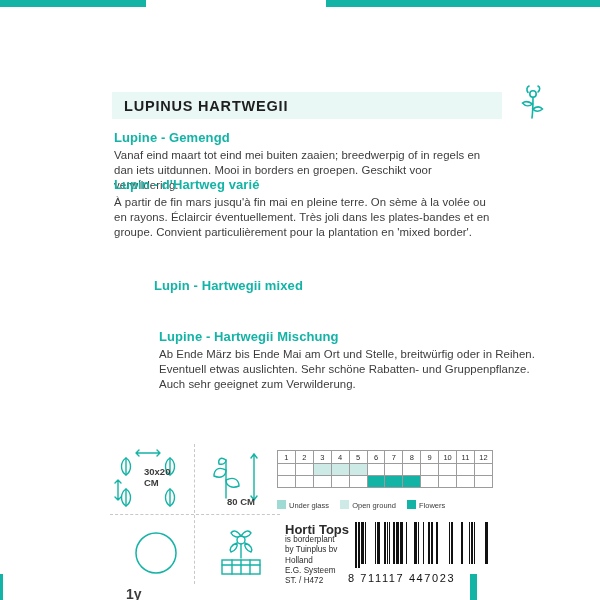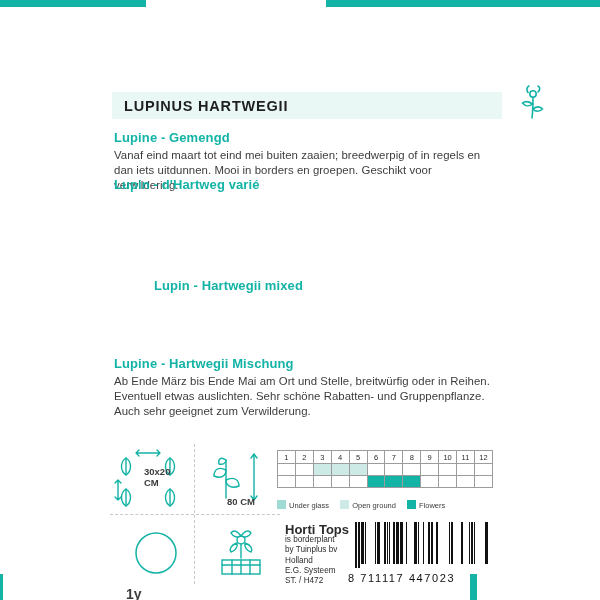--- a/index.html
+++ b/index.html
@@ -98,21 +98,21 @@
     color: #3c3c3c;
     font-size: 11.4px;
     line-height: 15.2px;
     margin: 0;
     letter-spacing: 0.05px;
   }
 
   #block-nl { top: 130px; }
   #block-fr { top: 177px; }
   #block-en { top: 278px; margin-left: 40px; }
-  #block-de { top: 356px; }
+  #block-de { top: 329px; margin-left: 45px; }
 
   
   .icon-panel {
     position: absolute;
     left: 108px;
     top: 440px;
     width: 172px;
     height: 148px;
   }
   .panel-divider-v {
@@ -265,20 +265,21 @@
   </svg>
 </div>
 
 <div class="lang-block" id="block-nl">
   <p class="lang-heading">Lupine - Gemengd</p>
   <p class="lang-body">Vanaf eind maart tot eind mei buiten zaaien; breedwerpig of in regels en dan iets uitdunnen. Mooi in borders en groepen. Geschikt voor verwildering.</p>
 </div>
 
 <div class="lang-block" id="block-fr">
   <p class="lang-heading">Lupin - d'Hartweg varié</p>
+  <p class="lang-body">À partir de fin mars jusqu'à fin mai en pleine terre. On sème à la volée ou en rayons. Éclaircir éventuellement. Très joli dans les plates-bandes et en groupe. Convient particulièrement pour la plantation en 'mixed border'.</p>
 </div>
 
 <div class="lang-block" id="block-en">
   <p class="lang-heading">Lupin - Hartwegii mixed</p>
 </div>
 
 <div class="lang-block" id="block-de">
   <p class="lang-heading">Lupine - Hartwegii Mischung</p>
   <p class="lang-body">Ab Ende März bis Ende Mai am Ort und Stelle, breitwürfig oder in Reihen. Eventuell etwas auslichten. Sehr schöne Rabatten- und Gruppenpflanze. Auch sehr geeignet zum Verwilderung.</p>
 </div>

